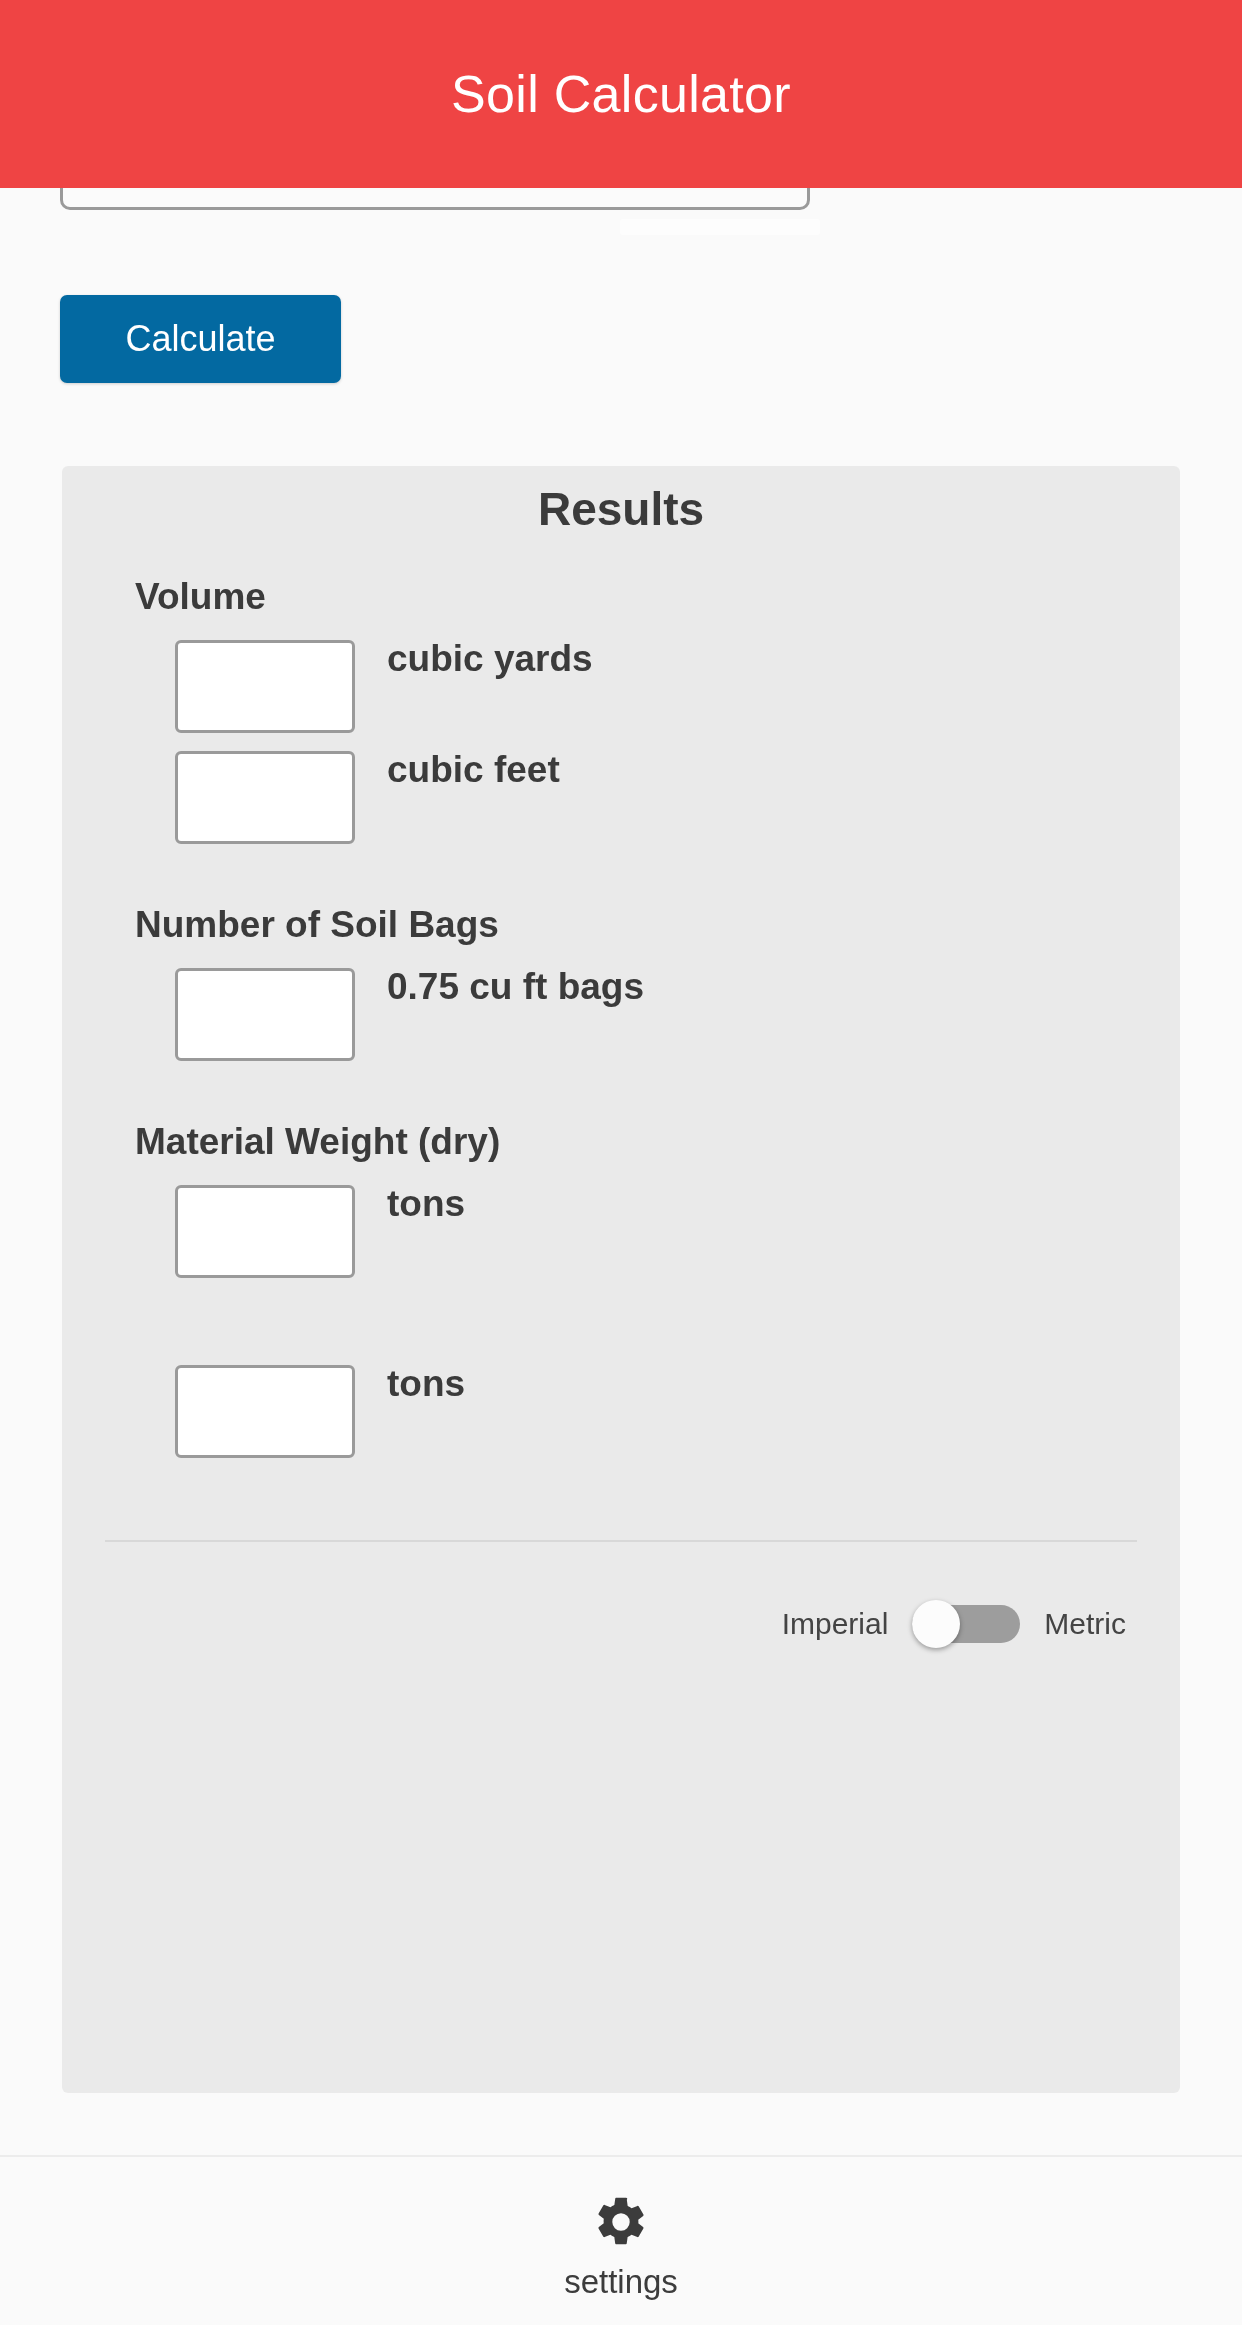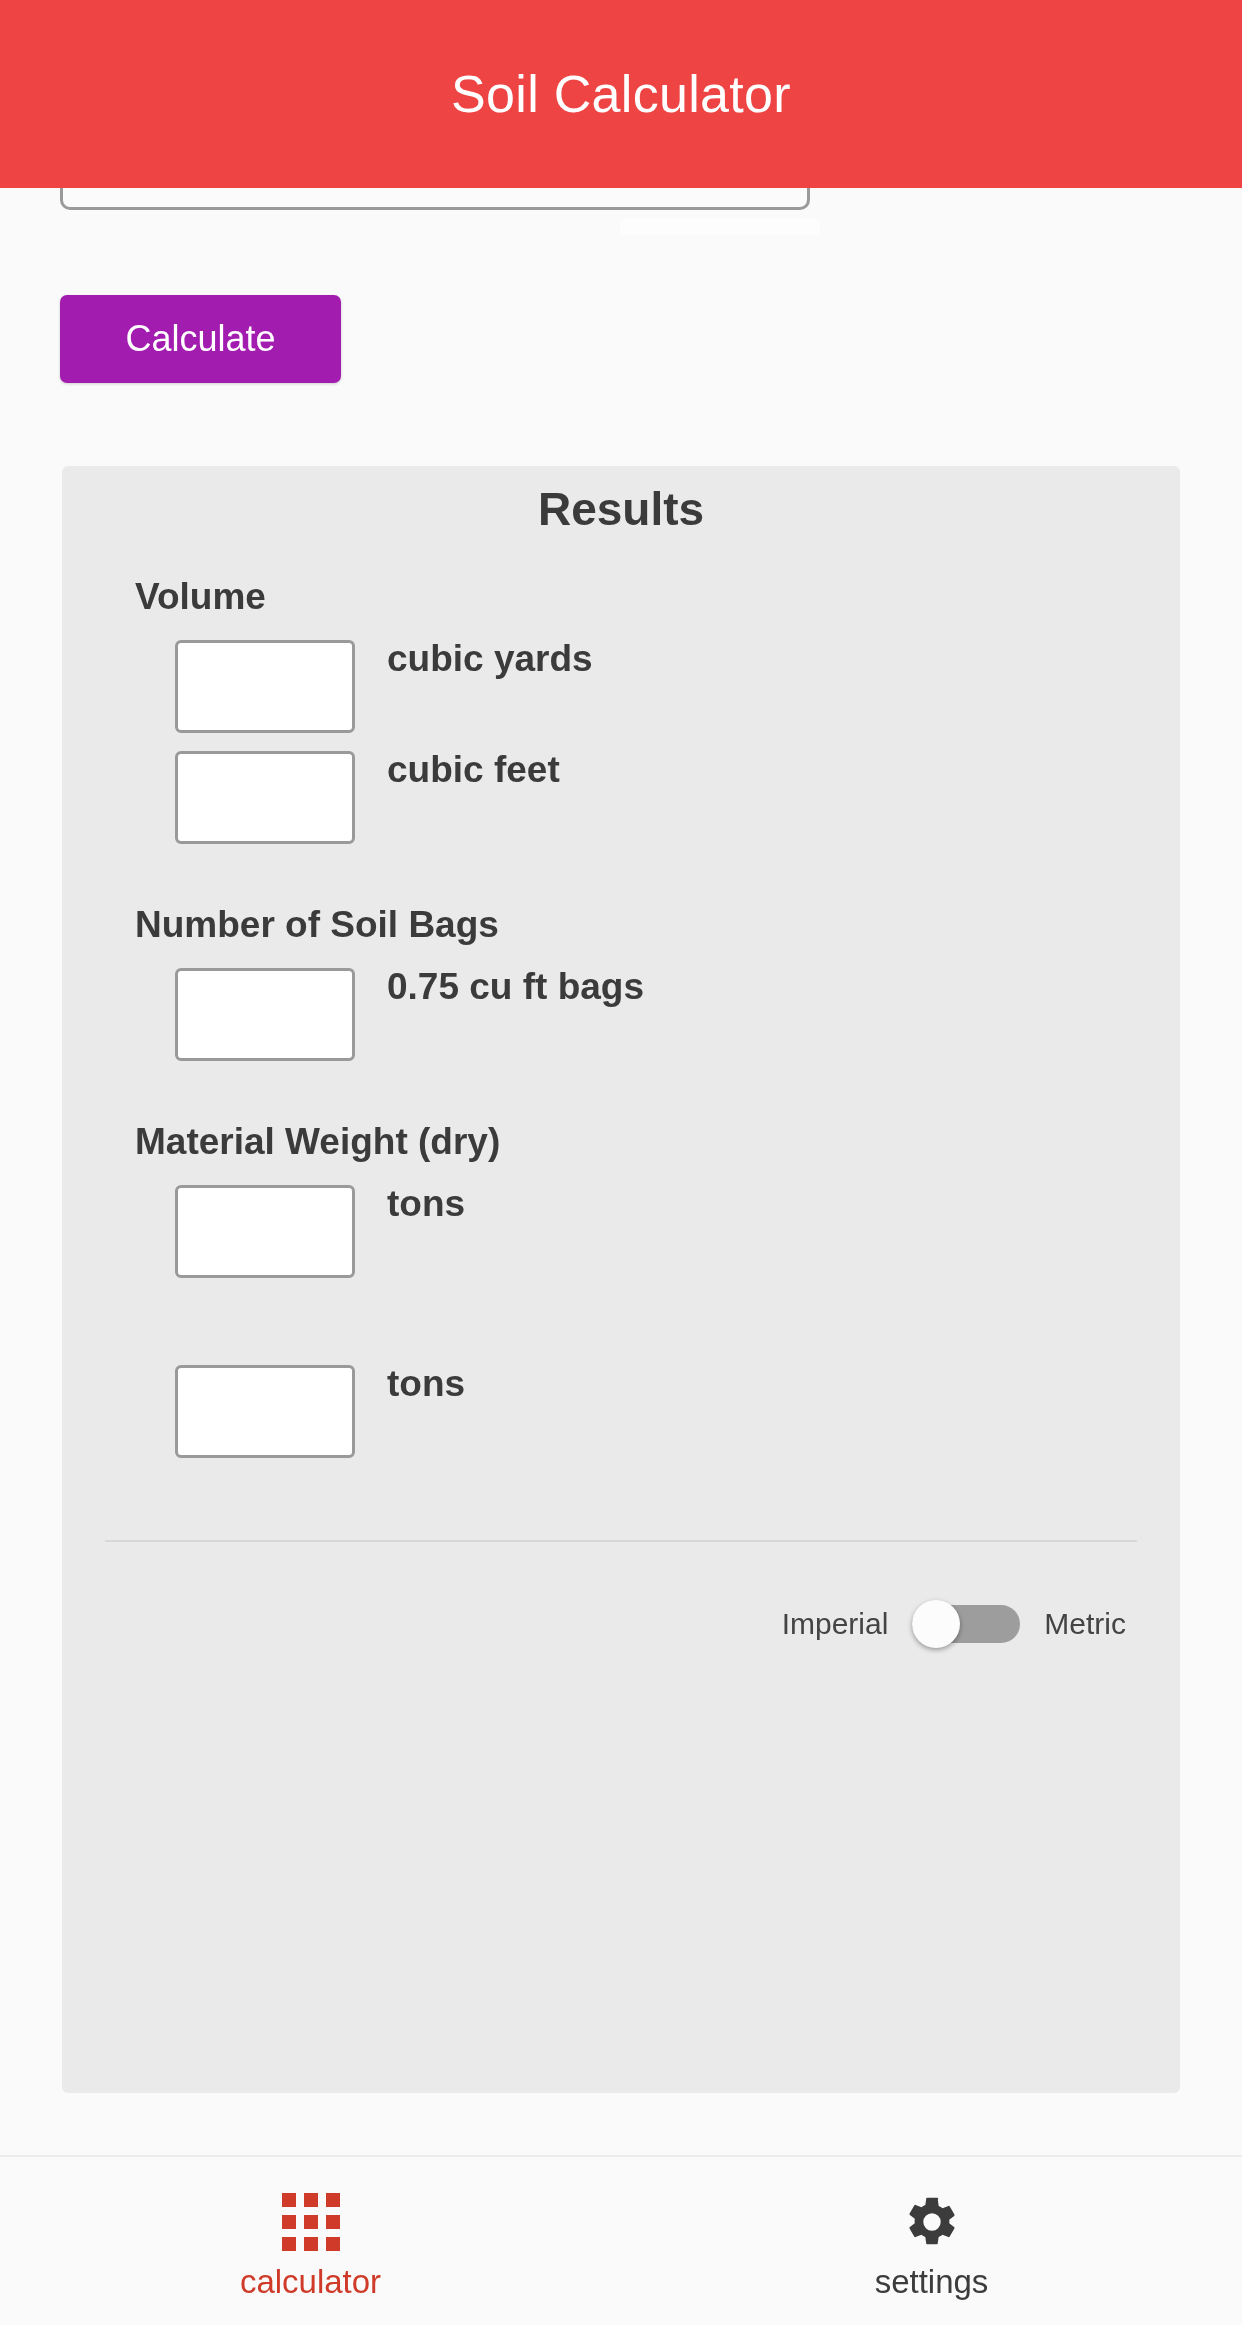--- a/index.html
+++ b/index.html
@@ -67,21 +67,21 @@
     border-radius: 3px;
   }
 
   
   .calc-button {
     position: absolute;
     left: 60px;
     top: 295px;
     width: 281px;
     height: 88px;
-    background: #a21caf;
+    background: #0369a1;
     border: none;
     border-radius: 7px;
     color: #ffffff;
     font-family: "Liberation Sans", sans-serif;
     font-size: 36px;
     font-weight: 400;
     cursor: pointer;
     display: flex;
     align-items: center;
     justify-content: center;
@@ -319,36 +319,20 @@
 
   </div>
 </div>
 
 <div class="app-header">
   <div class="app-header-title">Soil Calculator</div>
 </div>
 
 <div class="bottom-nav">
 
-  <div class="nav-item active">
-    <div class="nav-icon">
-      <div class="grid-icon">
-        <span></span>
-          <span></span>
-          <span></span>
-        <span></span>
-          <span></span>
-          <span></span>
-        <span></span>
-          <span></span>
-          <span></span>
-      </div>
-    </div>
-    <div class="nav-label">calculator</div>
-  </div>
 
   <div class="nav-item inactive">
     <div class="nav-icon">
       <svg width="58" height="58" viewBox="0 0 24 24" aria-hidden="true">
         <path fill="#3c3c3c" d="M19.14 12.94c.04-.31.06-.63.06-.94s-.02-.63-.06-.94l2.03-1.58c.18-.14.23-.41.12-.61l-1.92-3.32c-.12-.21-.37-.29-.59-.21l-2.39.96c-.5-.38-1.03-.7-1.62-.94l-.36-2.54A.484.484 0 0 0 13.92 2h-3.84c-.24 0-.44.17-.47.41l-.36 2.54c-.59.24-1.13.57-1.62.94l-2.39-.96c-.22-.08-.47 0-.59.21L2.73 8.46c-.12.21-.07.47.12.61l2.03 1.58c-.05.31-.08.63-.08.94s.02.63.06.94l-2.03 1.58c-.18.14-.23.41-.12.61l1.92 3.32c.12.21.37.29.59.21l2.39-.96c.5.38 1.03.7 1.62.94l.36 2.54c.04.24.24.41.48.41h3.84c.24 0 .44-.17.47-.41l.36-2.54c.59-.24 1.13-.56 1.62-.94l2.39.96c.22.08.47 0 .59-.21l1.92-3.32c.12-.21.07-.47-.12-.61l-2.01-1.58zM12 15.6A3.6 3.6 0 0 1 8.4 12 3.6 3.6 0 0 1 12 8.4a3.6 3.6 0 0 1 3.6 3.6 3.6 3.6 0 0 1-3.6 3.6z"></path>
       </svg>
     </div>
     <div class="nav-label">settings</div>
   </div>
 

